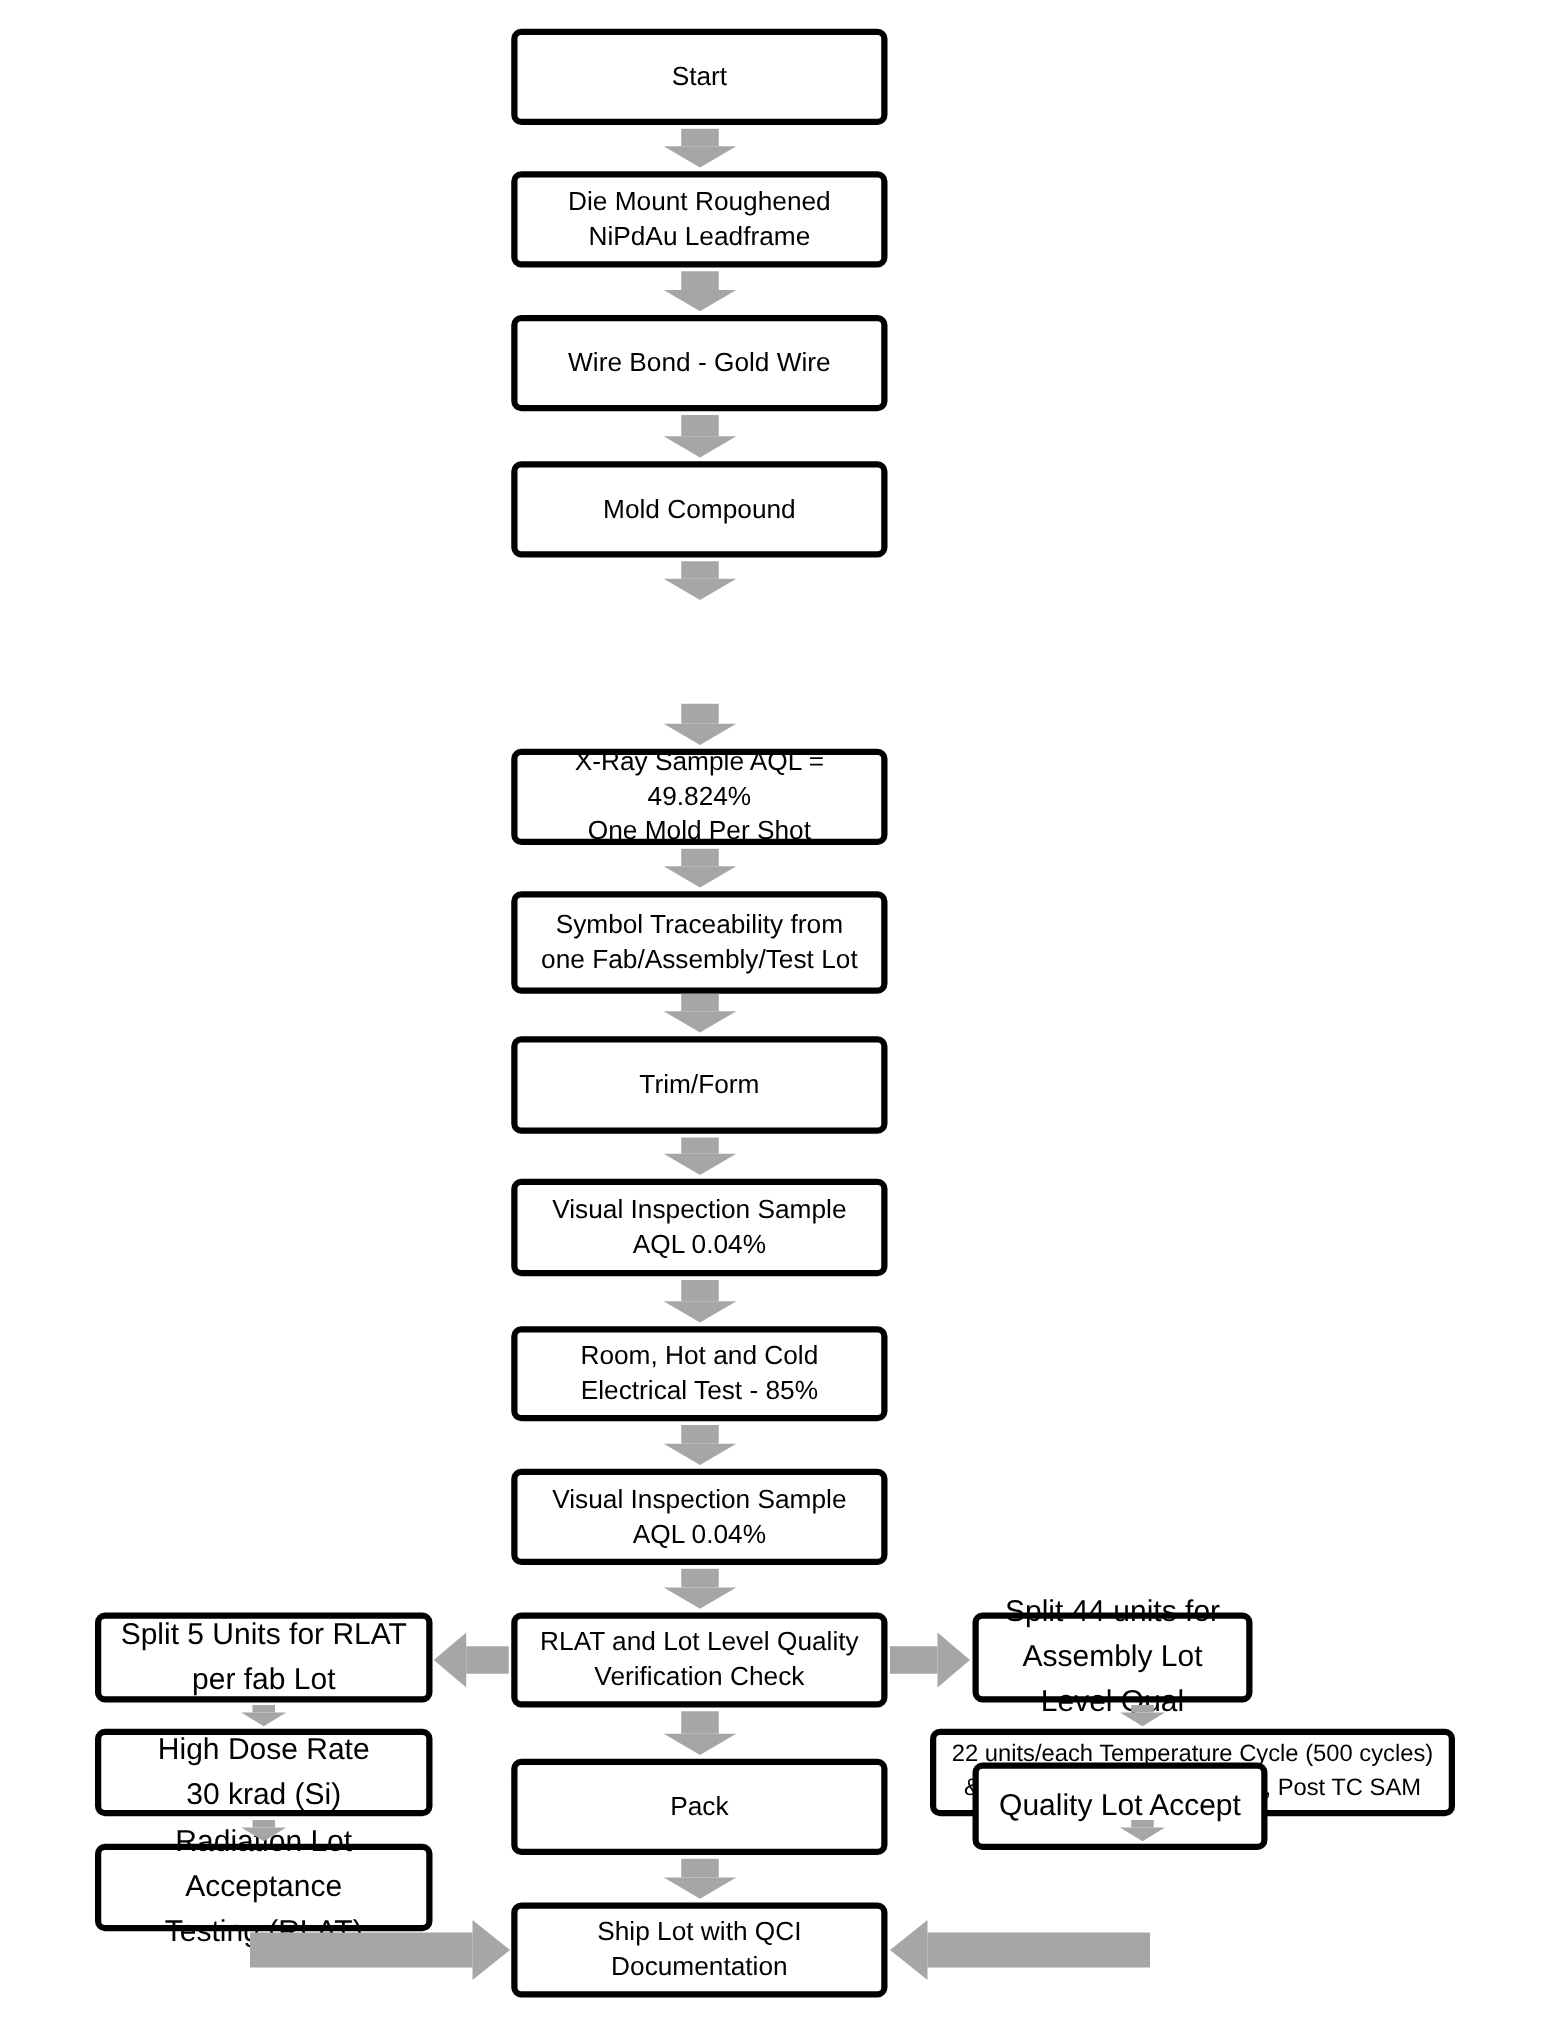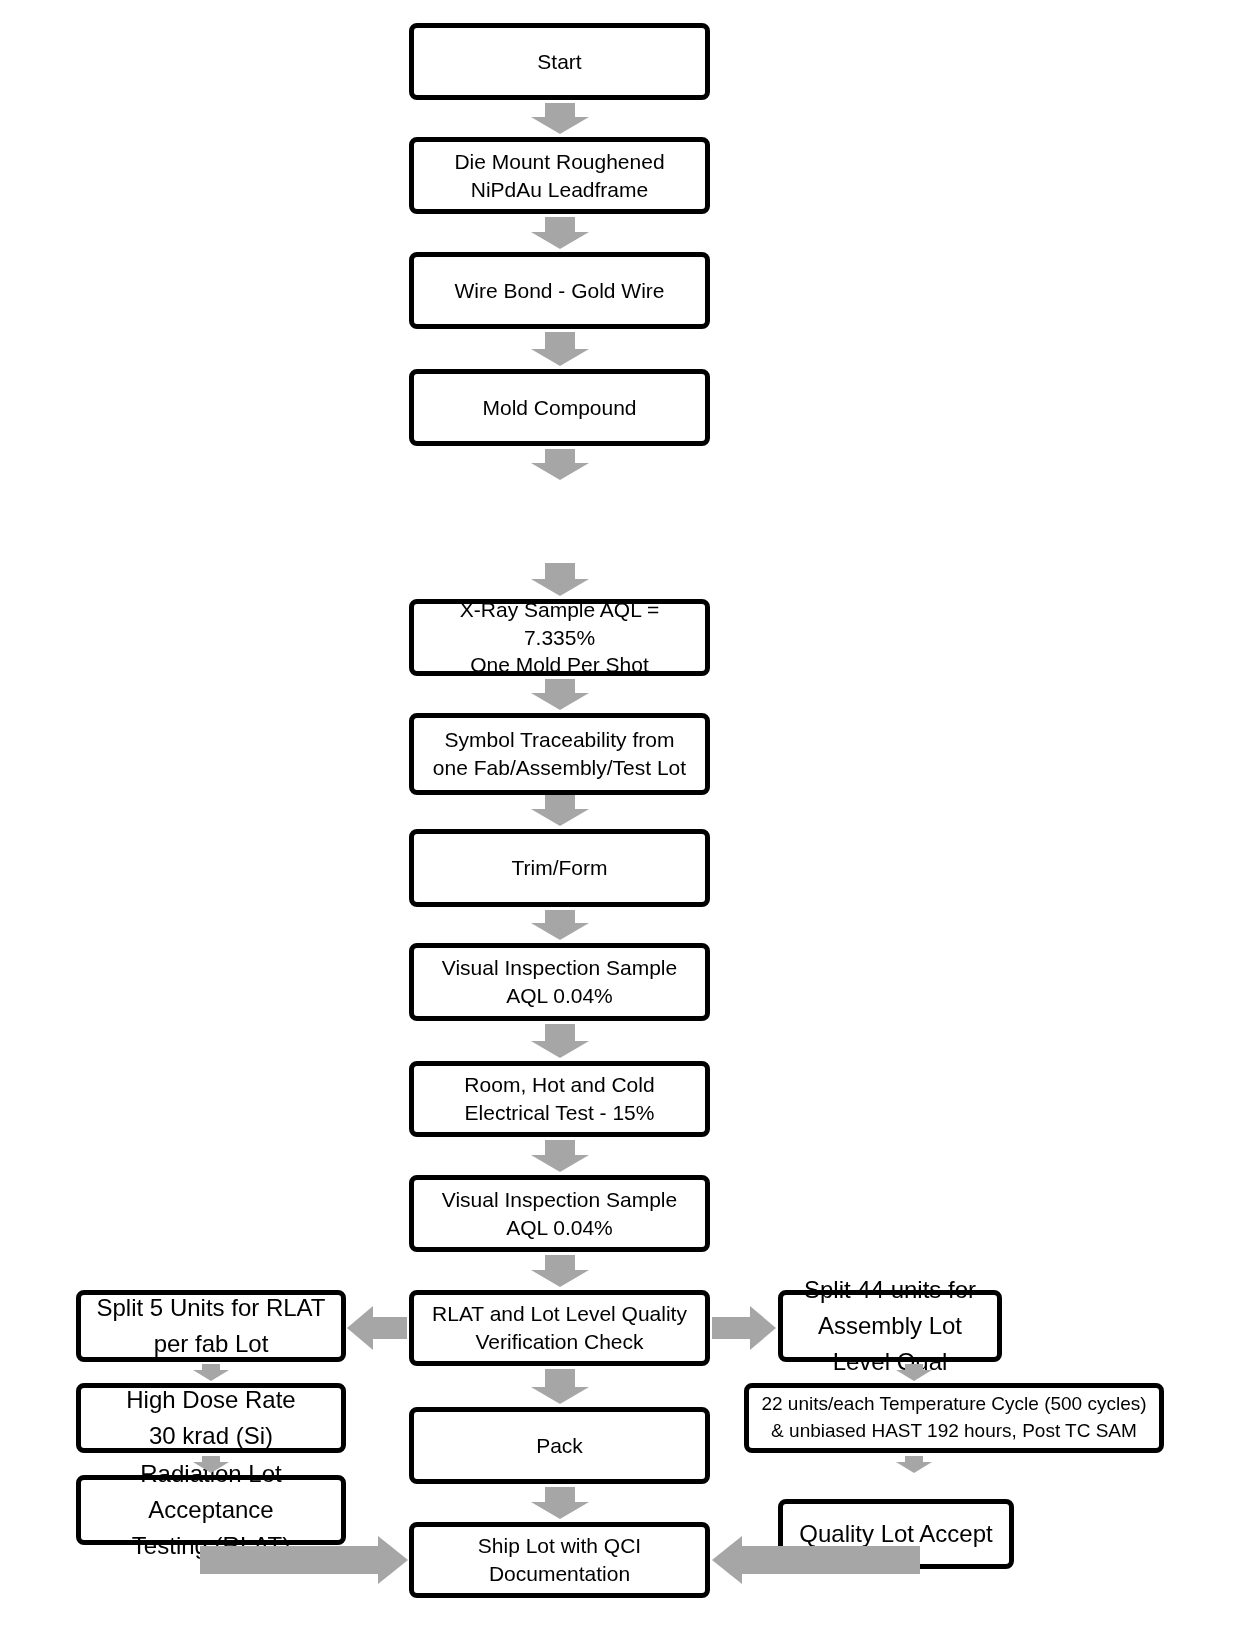--- a/index.html
+++ b/index.html
@@ -84,49 +84,49 @@
 </head>
 <body>
 
 <div class="canvas">
 
   <div class="node" style="left:409px;top:23px;width:301px;height:77px">Start</div>
   <div class="node" style="left:409px;top:137px;width:301px;height:77px">Die Mount Roughened
 NiPdAu Leadframe</div>
   <div class="node" style="left:409px;top:252px;width:301px;height:77px">Wire Bond - Gold Wire</div>
   <div class="node" style="left:409px;top:369px;width:301px;height:77px">Mold Compound</div>
-  <div class="node" style="left:409px;top:599px;width:301px;height:77px">X-Ray Sample AQL = 7.335%
+  <div class="node" style="left:409px;top:599px;width:301px;height:77px">X-Ray Sample AQL = 49.824%
 One Mold Per Shot</div>
   <div class="node" style="left:409px;top:713px;width:301px;height:82px">Symbol Traceability from
 one Fab/Assembly/Test Lot</div>
   <div class="node" style="left:409px;top:829px;width:301px;height:78px">Trim/Form</div>
   <div class="node" style="left:409px;top:943px;width:301px;height:78px">Visual Inspection Sample
 AQL 0.04%</div>
   <div class="node" style="left:409px;top:1061px;width:301px;height:76px">Room, Hot and Cold
-Electrical Test - 15%</div>
+Electrical Test - 85%</div>
   <div class="node" style="left:409px;top:1175px;width:301px;height:77px">Visual Inspection Sample
 AQL 0.04%</div>
   <div class="node" style="left:409px;top:1290px;width:301px;height:76px">RLAT and Lot Level Quality
 Verification Check</div>
   <div class="node" style="left:409px;top:1407px;width:301px;height:77px">Pack</div>
   <div class="node" style="left:409px;top:1522px;width:301px;height:76px">Ship Lot with QCI
 Documentation</div>
 
   <div class="node side" style="left:76px;top:1290px;width:270px;height:72px">Split 5 Units for RLAT
 per fab Lot</div>
   <div class="node side" style="left:76px;top:1383px;width:270px;height:70px">High Dose Rate
 30 krad (Si)</div>
   <div class="node side" style="left:76px;top:1475px;width:270px;height:70px">Radiation Lot Acceptance
 Testing (RLAT)</div>
 
   <div class="node side" style="left:778px;top:1290px;width:224px;height:72px">Split 44 units for
 Assembly Lot Level Qual</div>
   <div class="node side wide" style="left:744px;top:1383px;width:420px;height:70px">22 units/each Temperature Cycle (500 cycles)
 &amp; unbiased HAST 192 hours, Post TC SAM</div>
-  <div class="node side" style="left:778px;top:1499px;width:236px;height:70px">Quality Lot Accept</div>
+  <div class="node side" style="left:778px;top:1410px;width:236px;height:70px">Quality Lot Accept</div>
 
   <div class="arrow-down" style="left:531px;top:103px;height:31px">
       <div class="shaft"></div>
       <div class="head"></div>
     </div>
   <div class="arrow-down" style="left:531px;top:217px;height:32px">
       <div class="shaft"></div>
       <div class="head"></div>
     </div>
   <div class="arrow-down" style="left:531px;top:332px;height:34px">

